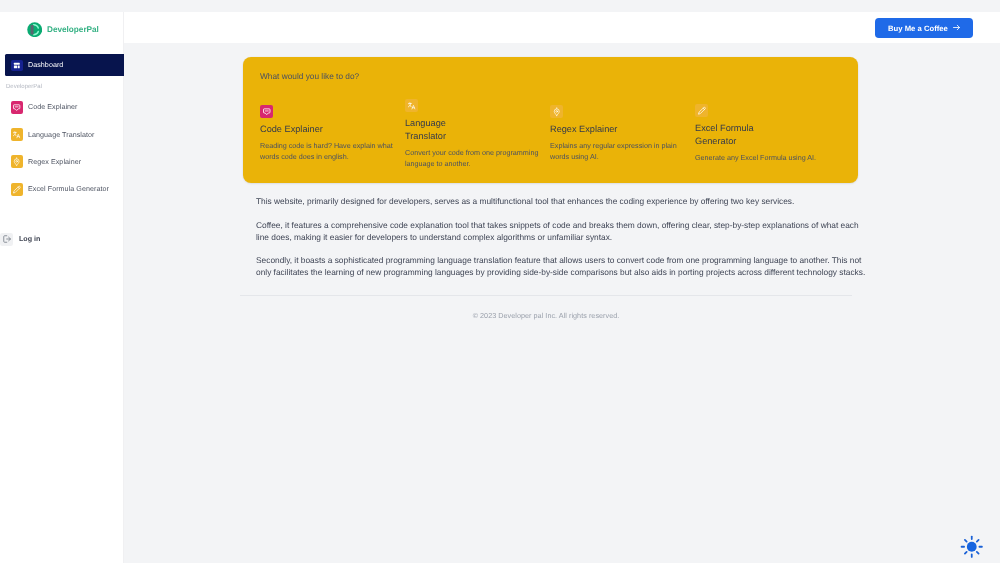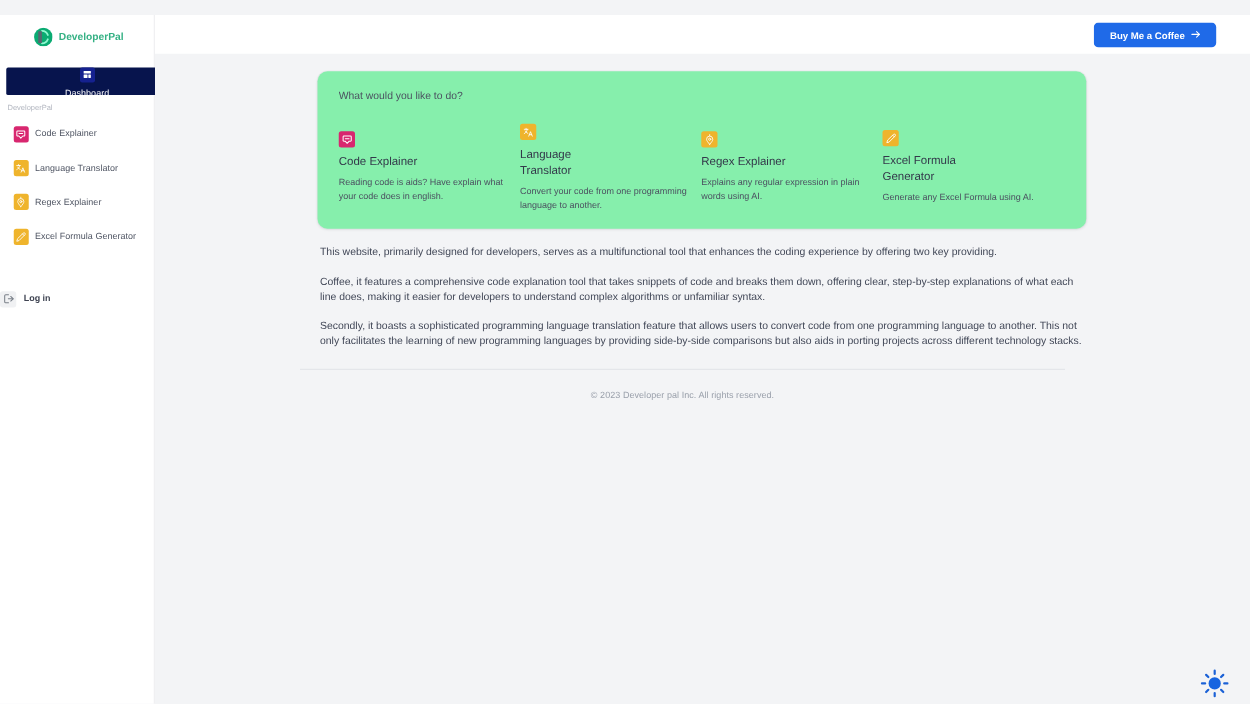--- a/index.html
+++ b/index.html
@@ -11,21 +11,21 @@
 
   
   .sidebar{width:124px;height:563px;background:#ffffff;border-right:1px solid #f0f0f2;
            box-sizing:border-box;position:relative;flex:0 0 124px;}
   .brand{display:flex;align-items:center;gap:4.5px;height:31px;padding-left:27px;padding-top:4px;box-sizing:border-box;}
   .brand-mark{width:15.4px;height:15.4px;flex:0 0 15.4px;display:block;}
   .brand-text{font-size:8.2px;font-weight:700;color:#35b184;letter-spacing:0px;}
 
   .nav{position:absolute;left:5px;top:42px;width:114px;}
   .nav-item{display:flex;align-items:center;gap:5.8px;height:22px;border-radius:1.5px;
-            padding-left:6px;box-sizing:border-box;width:124px;flex-direction:column;}
+            padding-left:6px;box-sizing:border-box;width:124px;}
   .nav-item.active{background:#07144d;}
   .nav-item.active .nav-label{color:#fff;}
   .nav-label{font-size:7.15px;color:#4e5462;letter-spacing:0.05px;}
 
   .dash-ico{width:11.5px;height:11px;border-radius:1.8px;display:flex;align-items:center;justify-content:center;flex:0 0 11.5px;background:#15218f;}
 
   .sec-label{font-size:6.0px;color:#b3b7c0;padding-left:1px;margin-top:7px;line-height:9px;}
 
   .tools-nav{margin-top:1.5px;}
   .tool-item{display:flex;align-items:center;gap:5.6px;height:27.4px;padding-left:5.7px;box-sizing:border-box;}
@@ -36,21 +36,21 @@
   .login-ico{width:13px;height:12.8px;border-radius:2.2px;background:#f0f1f3;display:flex;align-items:center;justify-content:center;flex:0 0 13px;}
   .login-label{font-size:7.15px;color:#3f4452;font-weight:700;}
 
   
   .main{flex:1;height:414px;background:#f3f4f6;position:relative;}
   .topbar{height:31px;background:#fff;display:flex;align-items:center;justify-content:flex-end;padding-right:27px;padding-top:1.5px;box-sizing:border-box;}
   .coffee-btn{background:#1f6ae8;color:#fff;font-size:7.7px;font-weight:700;border-radius:3.8px;
               height:20.4px;display:flex;align-items:center;gap:4.5px;padding:0 12px 0 13px;box-sizing:border-box;letter-spacing:0px;}
   .coffee-arrow{display:block;}
 
-  .card{position:absolute;left:130px;top:45px;width:615px;background:#86efac;border-radius:8px;
+  .card{position:absolute;left:119px;top:45px;width:615px;background:#eab308;border-radius:8px;
         padding:14px 0 0 17px;box-sizing:border-box;height:126px;
         box-shadow:0 1px 2px rgba(16,24,40,0.08), 0 0 0 0.6px rgba(16,24,40,0.03);}
   .card-q{font-size:8.3px;color:#4b5160;}
   .tools{display:flex;align-items:center;height:96px;margin-top:5px;}
   .tool{width:145px;box-sizing:border-box;flex:0 0 145px;}
   .tool-badge{width:12.6px;height:12.8px;border-radius:2px;display:flex;align-items:center;justify-content:center;margin-bottom:5px;}
   .tool-title{font-size:9.2px;max-width:76px;color:#33394a;margin-bottom:5px;line-height:13.1px;letter-spacing:0px;}
   .tool-desc{font-size:7.2px;color:#4b5160;line-height:10.6px;letter-spacing:0px;max-width:138px;}
 
   .paras{position:absolute;left:132px;top:183.5px;width:612px;}
@@ -160,21 +160,21 @@
       <div class="card-q">What would you like to do?</div>
       <div class="tools" id="card-tools">
           <div class="tool">
             <div class="tool-badge" style="background:#d8276f">
               <svg viewBox="0 0 24 24" width="9.5" height="9.5" fill="none" stroke="#fff" stroke-width="2.1" stroke-linecap="round" stroke-linejoin="round">
                 <path d="M20.2 6.2a1.5 1.5 0 0 0-1.5-1.5H5.3A1.5 1.5 0 0 0 3.8 6.2v7.3a1.5 1.5 0 0 0 1.5 1.5h2.6L12 19.3l4.1-4.3h2.6a1.5 1.5 0 0 0 1.5-1.5z"></path>
                 <line x1="8.2" y1="10.0" x2="15.8" y2="10.0"></line>
               </svg>
             </div>
             <div class="tool-title">Code Explainer</div>
-            <div class="tool-desc">Reading code is aids? Have explain what your code does in english.</div>
+            <div class="tool-desc">Reading code is hard? Have explain what words code does in english.</div>
           </div>
           <div class="tool">
             <div class="tool-badge" style="background:#efb42c">
               <svg viewBox="0 0 24 24" width="9.5" height="9.5" fill="none" stroke="#fff" stroke-width="1.7" stroke-linecap="round" stroke-linejoin="round">
                 <path d="M3.6 6.2h7.6"></path>
                 <path d="M7.2 4.2v2"></path>
                 <path d="M9.4 6.2c0 3.9-2.5 7.3-5.8 8.6"></path>
                 <path d="M5.6 9.6c.9 2.2 2.8 4 5.1 4.8"></path>
                 <path d="M12.6 20l3.6-9 3.6 9"></path>
                 <path d="M13.9 17h4.6"></path>
@@ -200,21 +200,21 @@
                 <path d="M17.6 3.6a2.3 2.3 0 0 1 3.2 3.2L8.3 19.3 3.7 20.7l1.4-4.6z"></path>
                 <line x1="15.6" y1="5.6" x2="18.8" y2="8.8"></line>
               </svg>
             </div>
             <div class="tool-title">Excel Formula Generator</div>
             <div class="tool-desc">Generate any Excel Formula using AI.</div>
           </div>
         </div>
     </div>
     <div class="paras" id="paras">
-        <p class="para">This website, primarily designed for developers, serves as a multifunctional tool that enhances the coding experience by offering two key providing.</p>
+        <p class="para">This website, primarily designed for developers, serves as a multifunctional tool that enhances the coding experience by offering two key services.</p>
         <p class="para">Coffee, it features a comprehensive code explanation tool that takes snippets of code and breaks them down, offering clear, step-by-step explanations of what each line does, making it easier for developers to understand complex algorithms or unfamiliar syntax.</p>
         <p class="para">Secondly, it boasts a sophisticated programming language translation feature that allows users to convert code from one programming language to another. This not only facilitates the learning of new programming languages by providing side-by-side comparisons but also aids in porting projects across different technology stacks.</p>
       </div>
     <div class="footer">
       <span class="footer-text">© 2023 Developer pal Inc. All rights reserved.</span>
     </div>
     <div class="sun">
       <svg viewBox="0 0 24 24" width="23.5" height="23.5" fill="none" stroke="#1b61d6" stroke-width="1.8" stroke-linecap="round">
           <circle cx="12" cy="12" r="5.0" fill="#1664e0" stroke="none"></circle>
           <line x1="12" y1="1.6" x2="12" y2="4.2"></line>

